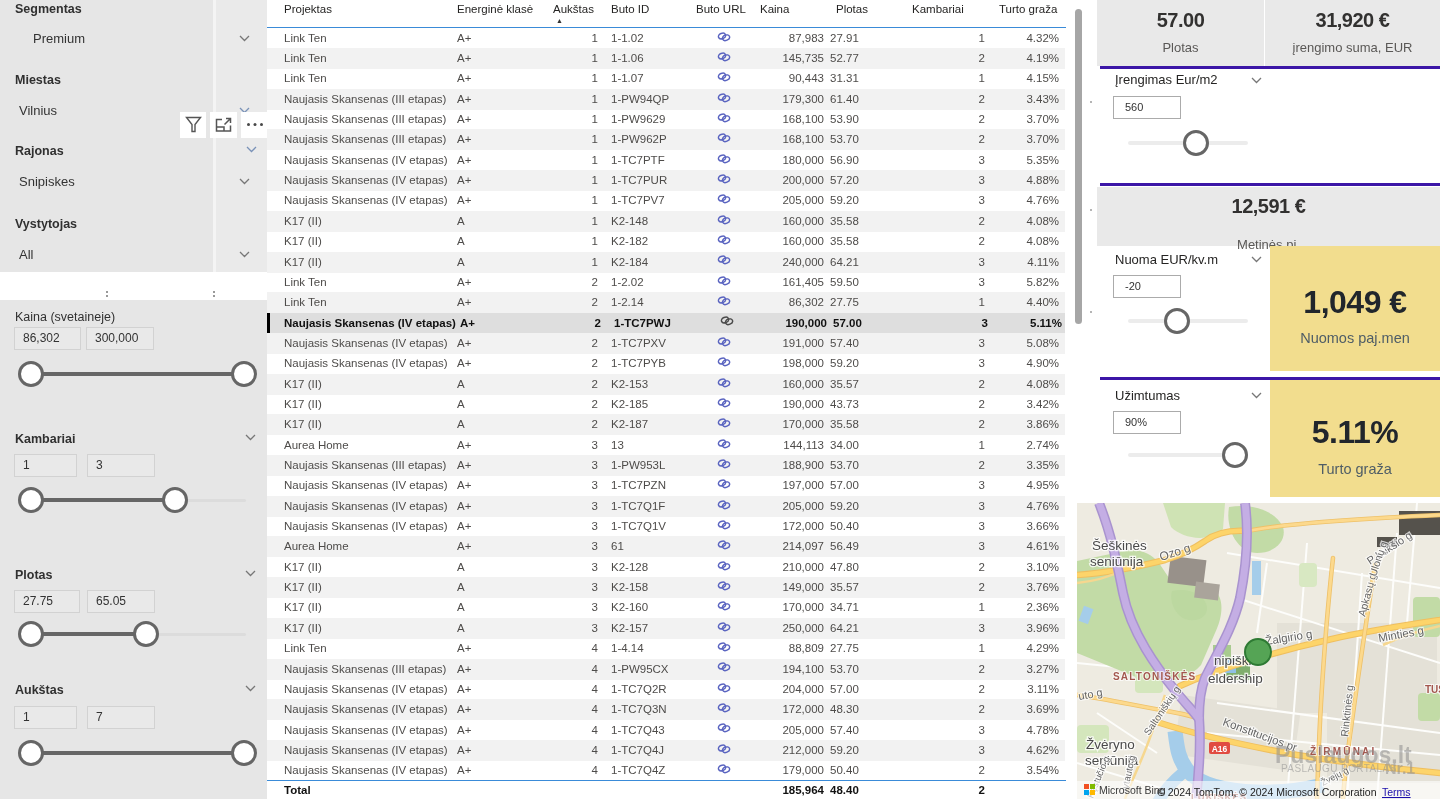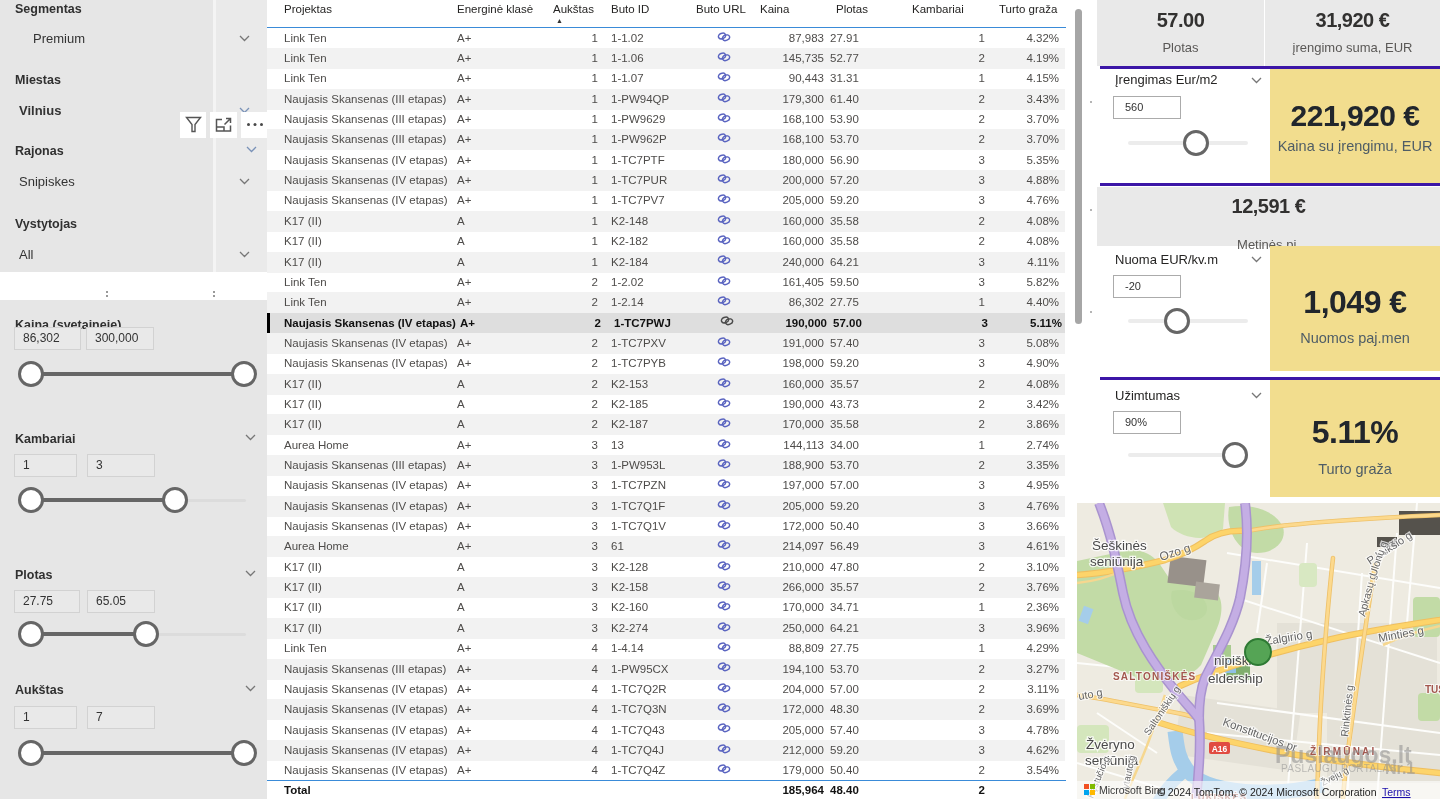--- a/index.html
+++ b/index.html
@@ -54,21 +54,21 @@
 <div id="side">
   <div style="position:absolute;left:213px;top:0;width:3px;height:272px;background:#f4f4f4;"></div>
   <div style="position:absolute;left:216px;top:0;width:51px;height:272px;background:#eaeaea;"></div>
   <div class="sl-h" style="left:15px;top:2px;">Segmentas</div>
   <div class="sl-v" style="left:33px;top:31px;">Premium</div>
   <svg class="chev" style="left:239px;top:35px;" viewBox="0 0 11 7">
         <polyline points="1,1 5.5,5.5 10,1" fill="none" stroke="#777" stroke-width="1.3"></polyline>
       </svg>
 
   <div class="sl-h" style="left:15px;top:73px;">Miestas</div>
-  <div class="sl-v" style="left:19px;top:103px;font-weight:bold;">Vilnius</div>
+  <div class="sl-v" style="left:19px;top:103px;">Vilnius</div>
   <svg class="chev" style="left:239px;top:107px;" viewBox="0 0 11 7">
         <polyline points="1,1 5.5,5.5 10,1" fill="none" stroke="#7a92b8" stroke-width="1.3"></polyline>
       </svg>
 
   <div class="abs" style="left:180px;top:112px;width:26px;height:26px;background:#fff;"></div>
   <div class="abs" style="left:210px;top:112px;width:27px;height:26px;background:#fff;"></div>
   <div class="abs" style="left:241px;top:112px;width:28px;height:26px;background:#fff;"></div>
   <svg class="abs" style="left:185px;top:116px;" width="17" height="18" viewBox="0 0 17 18">
     <path d="M1.5 1.5 H15.5 L10 8.5 V15.5 H7 V8.5 Z" fill="none" stroke="#555" stroke-width="1.4"></path>
       </svg>
@@ -90,21 +90,21 @@
   <div class="sl-h" style="left:15px;top:217px;">Vystytojas</div>
   <div class="sl-v" style="left:19px;top:247px;">All</div>
   <svg class="chev" style="left:239px;top:251px;" viewBox="0 0 11 7">
         <polyline points="1,1 5.5,5.5 10,1" fill="none" stroke="#777" stroke-width="1.3"></polyline>
       </svg>
 
   <div class="abs" style="left:0;top:272px;width:267px;height:28px;background:#fff;"></div>
   <div class="abs" style="left:106px;top:291px;width:2px;height:2px;background:#999;box-shadow:0 4px 0 #999;"></div>
   <div class="abs" style="left:213px;top:291px;width:2px;height:2px;background:#999;box-shadow:0 4px 0 #999;"></div>
 
-  <div class="sl-h" style="left:15px;top:318px;font-weight:bold;">Kaina (svetaineje)</div>
+  <div class="sl-h" style="left:15px;top:310px;font-weight:normal;">Kaina (svetaineje)</div>
   <div class="inbox" style="left:14px;top:327px;width:67px;height:23px;">86,302</div>
   <div class="inbox" style="left:86px;top:327px;width:68px;height:23px;">300,000</div>
   <div class="trk" style="left:31px;top:372px;width:213px;"></div>
   <div class="knob" style="left:18px;top:361px;"></div>
   <div class="knob" style="left:231px;top:361px;"></div>
 
   <div class="sl-h" style="left:15px;top:432px;">Kambariai</div>
   <svg class="chev" style="left:245px;top:434px;" viewBox="0 0 11 7">
         <polyline points="1,1 5.5,5.5 10,1" fill="none" stroke="#777" stroke-width="1.3"></polyline>
       </svg>
@@ -588,21 +588,21 @@
           <div class="c c1">K17 (II)</div>
           <div class="c c2">A</div>
           <div class="c c3">3</div>
           <div class="c c4">K2-158</div>
           <div class="c c5"><svg class="lnk" style="margin-left:7px;margin-bottom:4px" width="14" height="10" viewBox="0 0 14 10">
               <g fill="none" stroke="#5a64c0" stroke-width="1.4">
                 <ellipse cx="5" cy="4" rx="3.7" ry="2.7" transform="rotate(-22 5 4)"></ellipse>
                 <ellipse cx="9" cy="5.7" rx="3.7" ry="2.7" transform="rotate(-22 9 5.7)"></ellipse>
               </g>
             </svg></div>
-          <div class="c c6">266,000</div>
+          <div class="c c6">149,000</div>
           <div class="c c7">35.57</div>
           <div class="c c8">2</div>
           <div class="c c9">3.76%</div>
         </div>
         <div class="r" style="top:597.4px">
           <div class="c c1">K17 (II)</div>
           <div class="c c2">A</div>
           <div class="c c3">3</div>
           <div class="c c4">K2-160</div>
           <div class="c c5"><svg class="lnk" style="margin-left:7px;margin-bottom:4px" width="14" height="10" viewBox="0 0 14 10">
@@ -613,21 +613,21 @@
             </svg></div>
           <div class="c c6">170,000</div>
           <div class="c c7">34.71</div>
           <div class="c c8">1</div>
           <div class="c c9">2.36%</div>
         </div>
         <div class="r even" style="top:617.8px">
           <div class="c c1">K17 (II)</div>
           <div class="c c2">A</div>
           <div class="c c3">3</div>
-          <div class="c c4">K2-274</div>
+          <div class="c c4">K2-157</div>
           <div class="c c5"><svg class="lnk" style="margin-left:7px;margin-bottom:4px" width="14" height="10" viewBox="0 0 14 10">
               <g fill="none" stroke="#5a64c0" stroke-width="1.4">
                 <ellipse cx="5" cy="4" rx="3.7" ry="2.7" transform="rotate(-22 5 4)"></ellipse>
                 <ellipse cx="9" cy="5.7" rx="3.7" ry="2.7" transform="rotate(-22 9 5.7)"></ellipse>
               </g>
             </svg></div>
           <div class="c c6">250,000</div>
           <div class="c c7">64.21</div>
           <div class="c c8">3</div>
           <div class="c c9">3.96%</div>
@@ -773,24 +773,20 @@
   <div class="pline" style="left:34px;top:66px;width:340px;"></div>
 
   <div class="rl" style="left:49px;top:72px;">Įrengimas Eur/m2</div>
   <svg class="chev" style="left:185px;top:77px;" viewBox="0 0 11 7">
         <polyline points="1,1 5.5,5.5 10,1" fill="none" stroke="#777" stroke-width="1.3"></polyline>
       </svg>
   <div class="rin" style="left:47px;top:96px;width:68px;height:23px;line-height:21px;">560</div>
   <div class="ltrk" style="left:62px;top:141px;width:120px;"></div>
   <div class="knob" style="left:117px;top:130px;"></div>
 
-  <div class="yel" style="left:204px;top:69px;width:170px;height:114px;">
-    <div class="big" style="font-size:30px;margin-top:30px;color:#21262c;">221,920 €</div>
-    <div class="lbl" style="font-size:14.5px;margin-top:5px;color:#4f5d66;">Kaina su įrengimu, EUR</div>
-  </div>
   <div class="pline" style="left:34px;top:183px;width:340px;"></div>
 
   <div class="card" style="left:31px;top:187px;width:343px;height:59px;">
     <div class="big" style="font-size:20px;margin-top:8px;">12,591 €</div>
     <div class="lbl" style="font-size:13px;margin-top:19px;">Metinės pj.</div>
   </div>
 
   <div class="rl" style="left:49px;top:252px;">Nuoma EUR/kv.m</div>
   <svg class="chev" style="left:185px;top:256px;" viewBox="0 0 11 7">
         <polyline points="1,1 5.5,5.5 10,1" fill="none" stroke="#777" stroke-width="1.3"></polyline>

